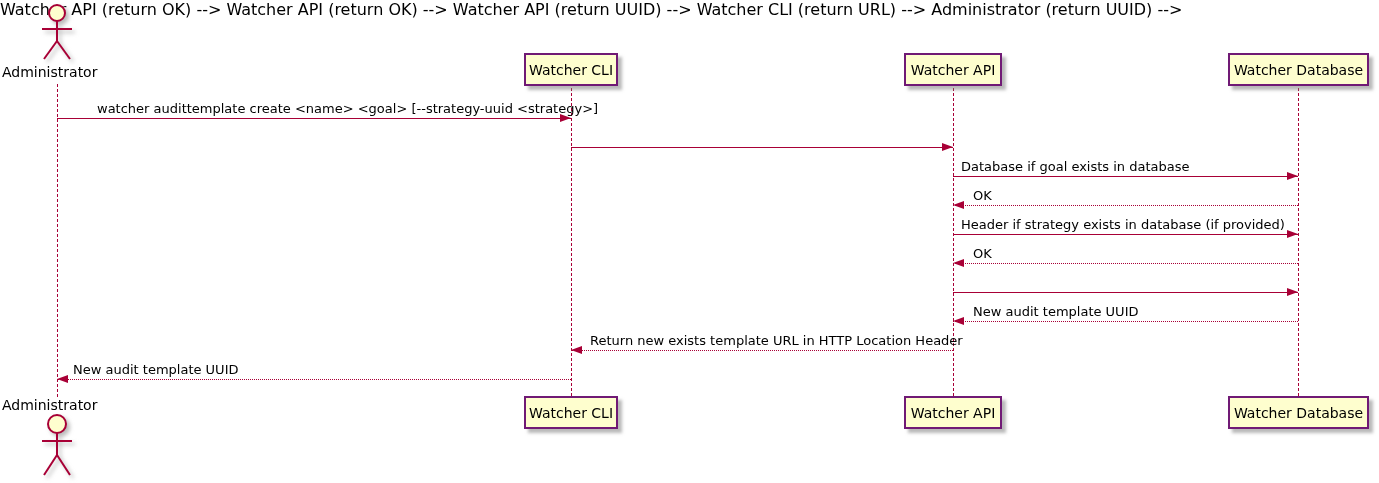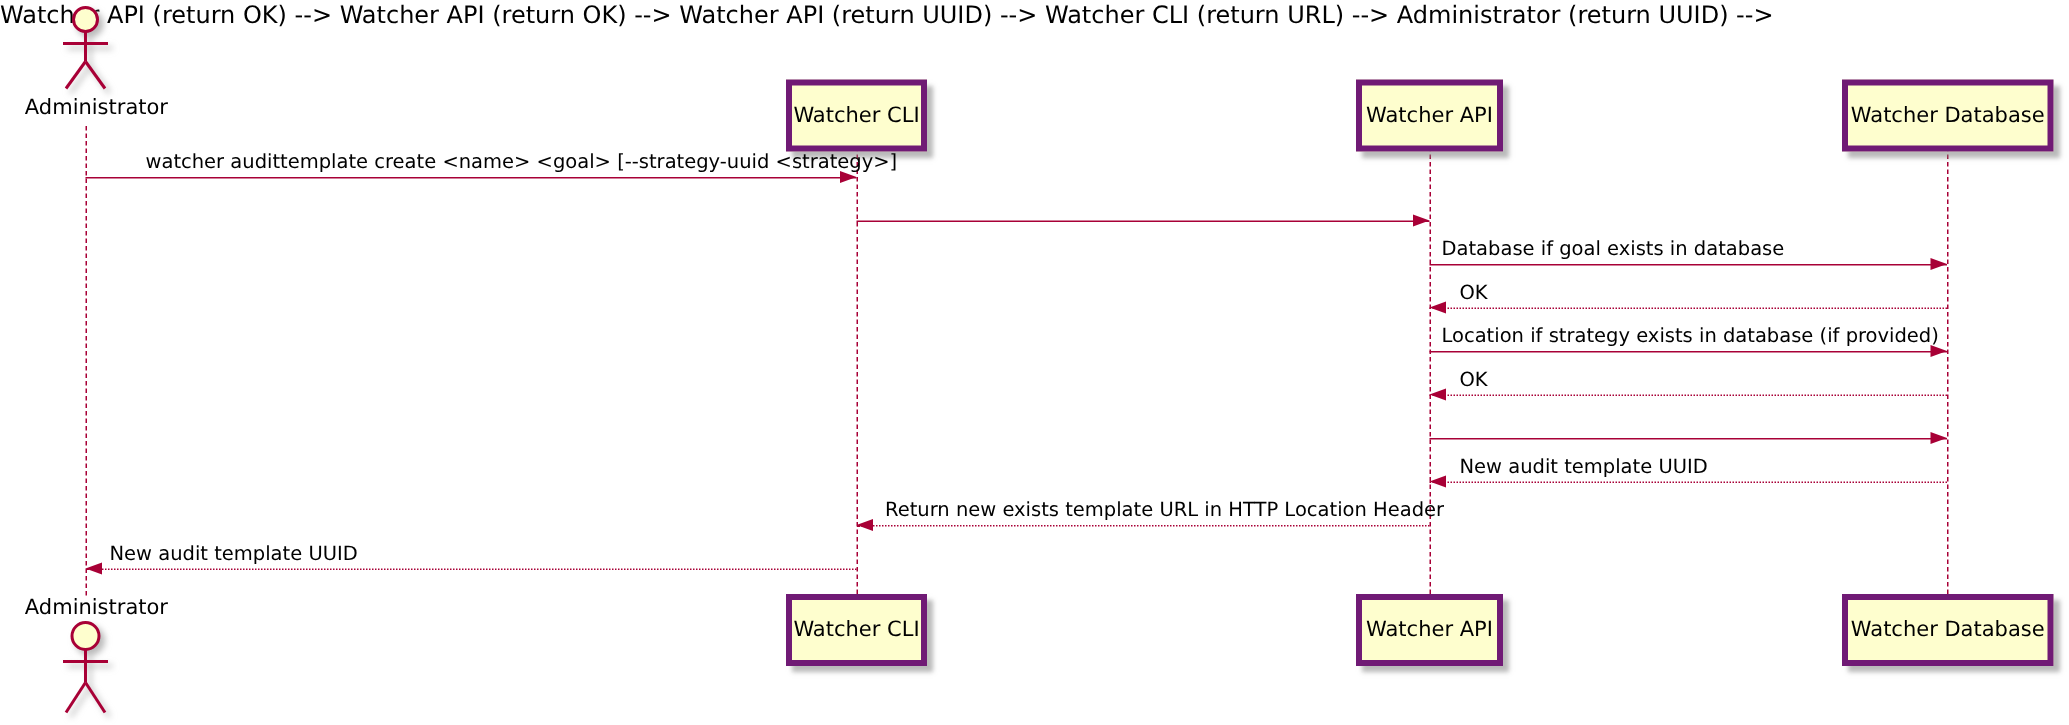--- a/index.html
+++ b/index.html
@@ -6,34 +6,34 @@
   body { background: #ffffff; font-family: "DejaVu Sans", "Liberation Sans", sans-serif; }
   .diagram {
     position: relative;
     width: 1379px;
     height: 483px;
     background: #ffffff;
     overflow: hidden;
   }
   .pbox {
     position: absolute;
-    height: 48px;
+    height: 33px;
     background: #FEFECE;
-    border: 4px solid #701a75;
+    border: 2px solid #701a75;
     box-shadow: 4px 4px 3px rgba(130,130,130,0.55);
     display: flex;
     align-items: center;
     justify-content: center;
     font-size: 14px;
     color: #000000;
   }
   .actor-label {
     position: absolute;
     width: 110px;
-    text-align: right;
+    text-align: left;
     font-size: 14px;
     color: #000000;
     white-space: nowrap;
   }
   .actor-figure { position: absolute; filter: drop-shadow(3px 3px 2px rgba(140,140,140,0.6)); }
   .lifeline {
     position: absolute;
     width: 0;
     border-left: 1px dashed #A80036;
   }
@@ -99,21 +99,21 @@
   <div class="msg-label" style="left:961px; top:159px;">Database if goal exists in database</div>
   <div class="msg-line solid" style="left:953px; top:176px; width:345px;"></div>
   <div class="head-right" style="left:1287px; top:172px;"></div>
 
    Watcher API (return OK) --&gt;
   <div class="msg-label" style="left:973px; top:188px;">OK</div>
   <div class="msg-line dashed" style="left:953px; top:205px; width:345px;"></div>
   <div class="head-left" style="left:953px; top:201px;"></div>
 
   
-  <div class="msg-label" style="left:961px; top:217px;">Location if strategy exists in database (if provided)</div>
+  <div class="msg-label" style="left:961px; top:217px;">Header if strategy exists in database (if provided)</div>
   <div class="msg-line solid" style="left:953px; top:234px; width:345px;"></div>
   <div class="head-right" style="left:1287px; top:230px;"></div>
 
    Watcher API (return OK) --&gt;
   <div class="msg-label" style="left:973px; top:246px;">OK</div>
   <div class="msg-line dashed" style="left:953px; top:263px; width:345px;"></div>
   <div class="head-left" style="left:953px; top:259px;"></div>
 
   
   <div class="msg-line solid" style="left:953px; top:292px; width:345px;"></div>

